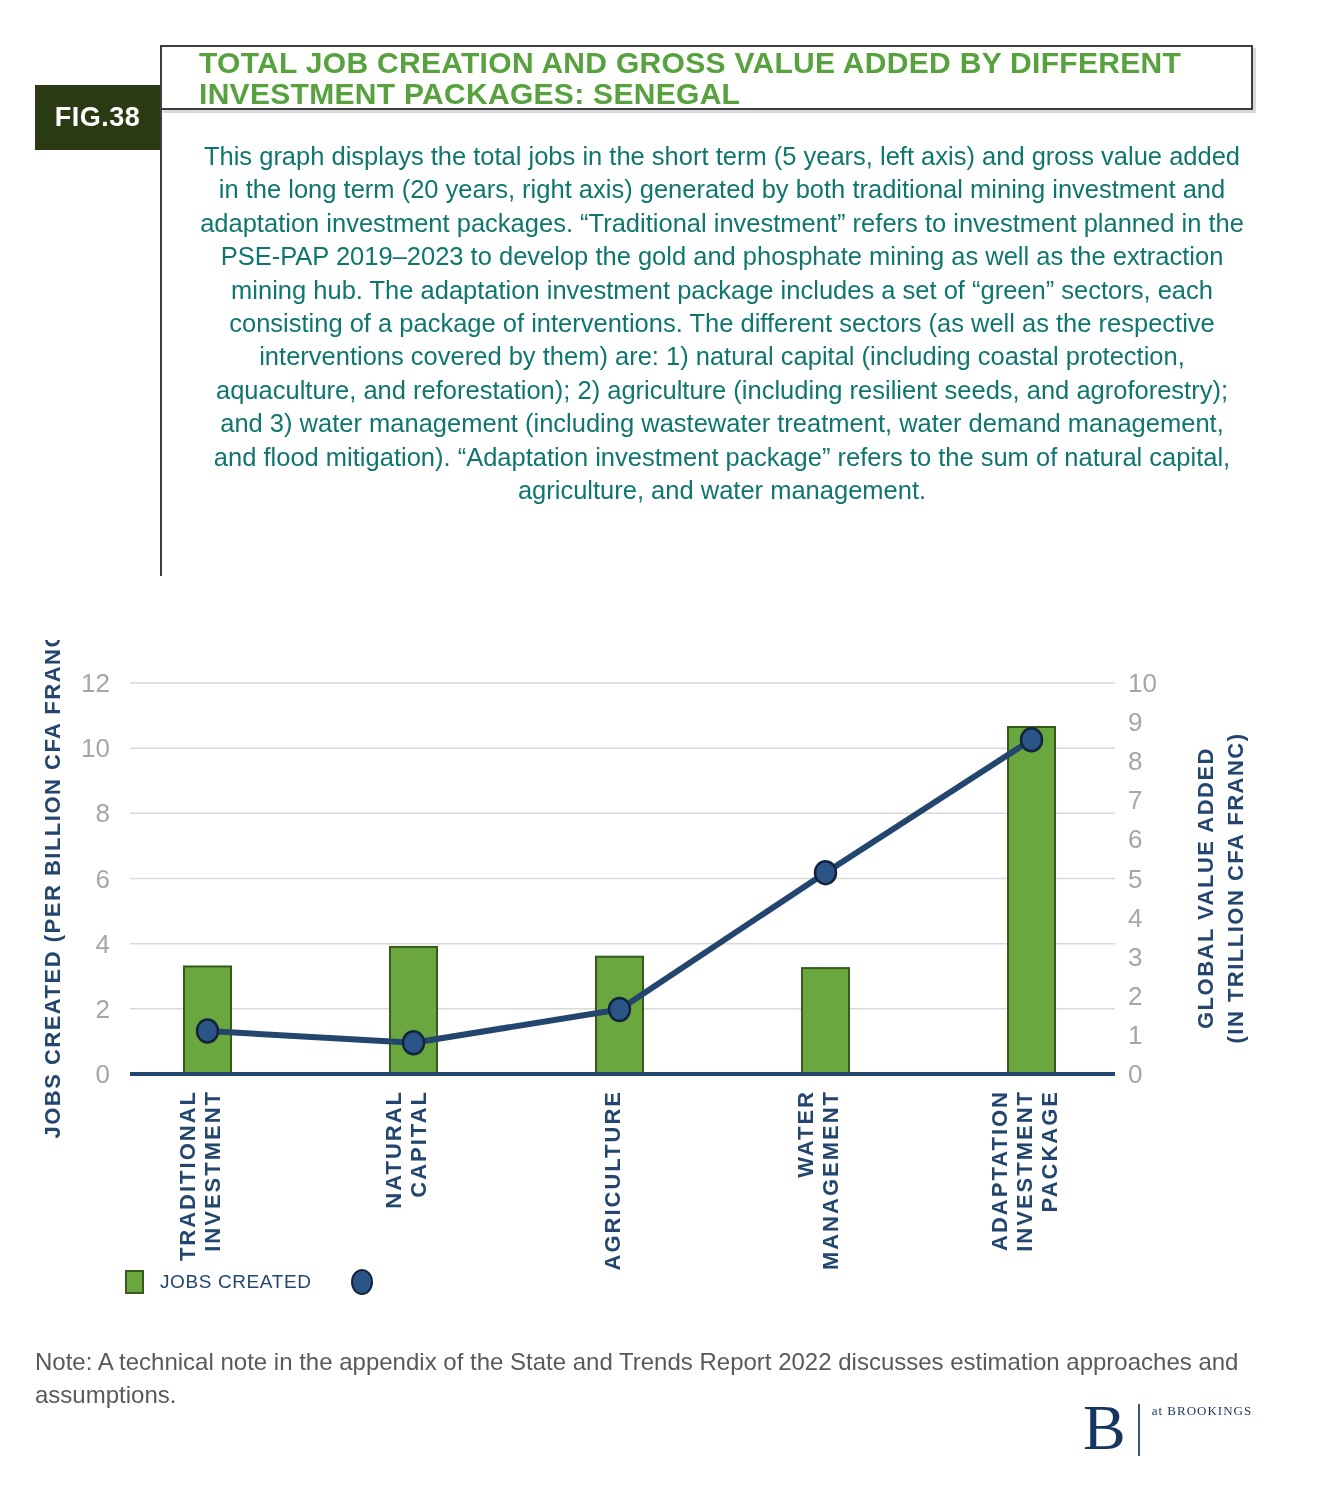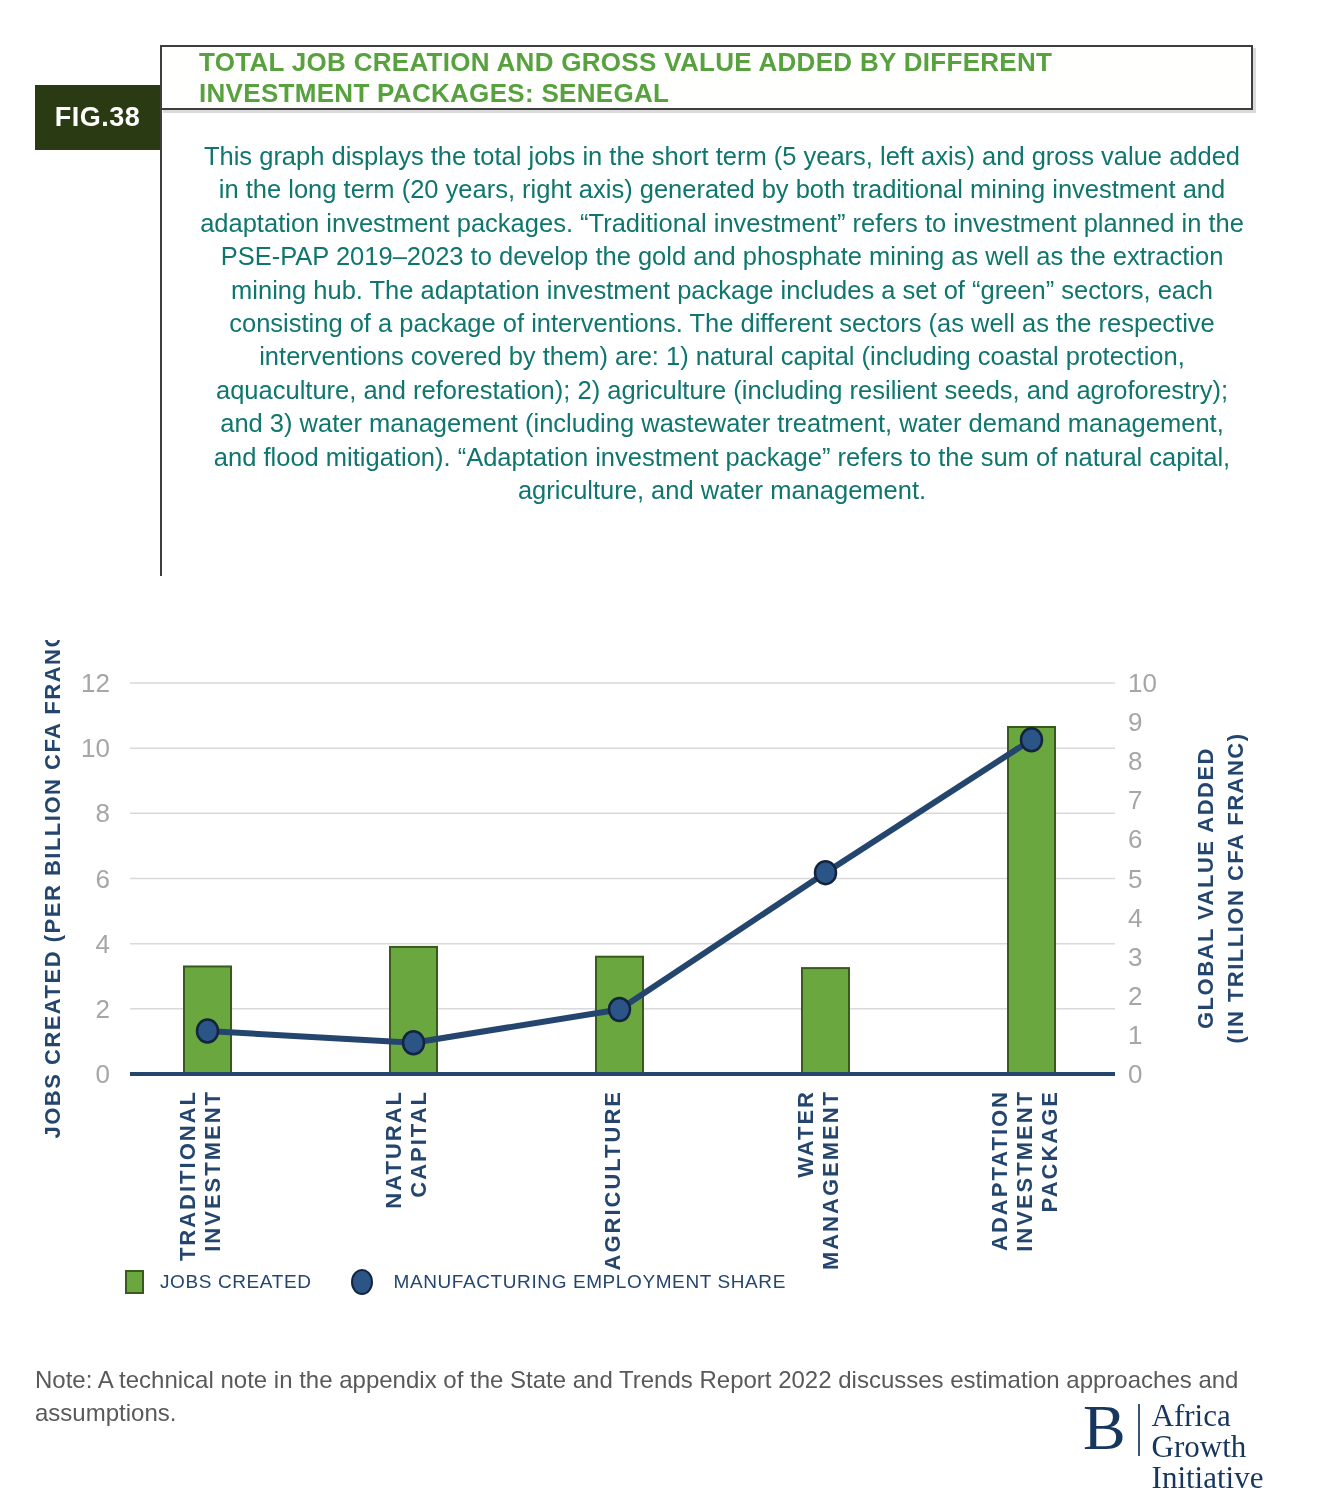--- a/index.html
+++ b/index.html
@@ -14,21 +14,21 @@
     color:#ffffff;font-weight:bold;font-size:27px;letter-spacing:.5px;
     display:flex;align-items:center;justify-content:center;margin-top:40px;
   }
   .title-box{
     left:160px;top:45px;width:1093px;height:65px;border:2px solid #3e3e3e;
     box-sizing:border-box;background:#fffffe;
     box-shadow:3px 3px 0 rgba(150,150,150,.35);
     display:flex;align-items:center;
   }
   .title-box .title-text{
-    color:#57a13e;font-weight:bold;font-size:26px;line-height:31px;
+    color:#57a13e;font-weight:bold;font-size:30px;line-height:31px;
     padding-left:37px;padding-right:30px;letter-spacing:.3px;
   }
   .vrule{left:160px;top:110px;width:2px;height:466px;background:#3e3e3e;}
   .desc{
     left:197px;top:140px;width:1050px;color:#0f766e;font-size:25.5px;
     line-height:33.4px;
     text-align:center;
   }
   
   .legend{
@@ -41,21 +41,21 @@
   .swatch-circle{
     width:22px;height:26px;background:#2b5586;border:2.5px solid #14243e;
     border-radius:50%;box-sizing:border-box;display:inline-block;
   }
   .leg-label{
     color:#24466e;font-weight:normal;font-size:19px;letter-spacing:.6px;
     white-space:nowrap;
   }
   .gap16{width:16px;} .gap40{width:40px;} .gap20{width:20px;}
   
-  .notes{left:35px;top:1345px;width:1240px;color:#595959;font-size:24px;line-height:33px;margin-top:18px;}
+  .notes{left:35px;top:1345px;width:1240px;color:#595959;font-size:24px;line-height:33px;}
   
   .logo{left:1083px;top:1400px;display:flex;align-items:flex-start;color:#17365d;
         font-family:"Liberation Serif", serif;}
   .logo-b{font-size:64px;line-height:56px;font-weight:normal;}
   .logo-div{width:2px;height:52px;background:#17365d;margin:4px 12px 0 12px;opacity:.85;}
   .logo-lines{font-size:31px;line-height:31px;}
   .logo-sub{font-size:13px;letter-spacing:1px;margin-top:3px;}
 </style>
 </head>
 <body>
@@ -122,30 +122,25 @@
     <text x="1243" y="888" text-anchor="middle" font-size="22" font-weight="bold" letter-spacing="1.5" fill="#24466e" transform="rotate(-90 1243 888)">(IN TRILLION CFA FRANC)</text>
   </svg>
 
 <div class="abs legend">
   <span class="swatch-square"></span>
   <span class="gap16"></span>
   <span class="leg-label">JOBS CREATED</span>
   <span class="gap40"></span>
   <span class="swatch-circle"></span>
   <span class="gap20"></span>
-  <span class="leg-label">MANUFACTURING EMPLOYMENT SHARE</span>
 </div>
 
 <div class="abs notes">
   <div>Note: A technical note in the appendix of the State and Trends Report 2022 discusses estimation approaches and assumptions.</div>
 </div>
 
 <div class="abs logo">
   <div class="logo-b">B</div>
   <div class="logo-div"></div>
   <div>
-    <div class="logo-lines">
-      <div>Africa Growth</div>
-      <div>Initiative</div>
-    </div>
     <div class="logo-sub">at BROOKINGS</div>
   </div>
 </div>
 
 </body></html>

